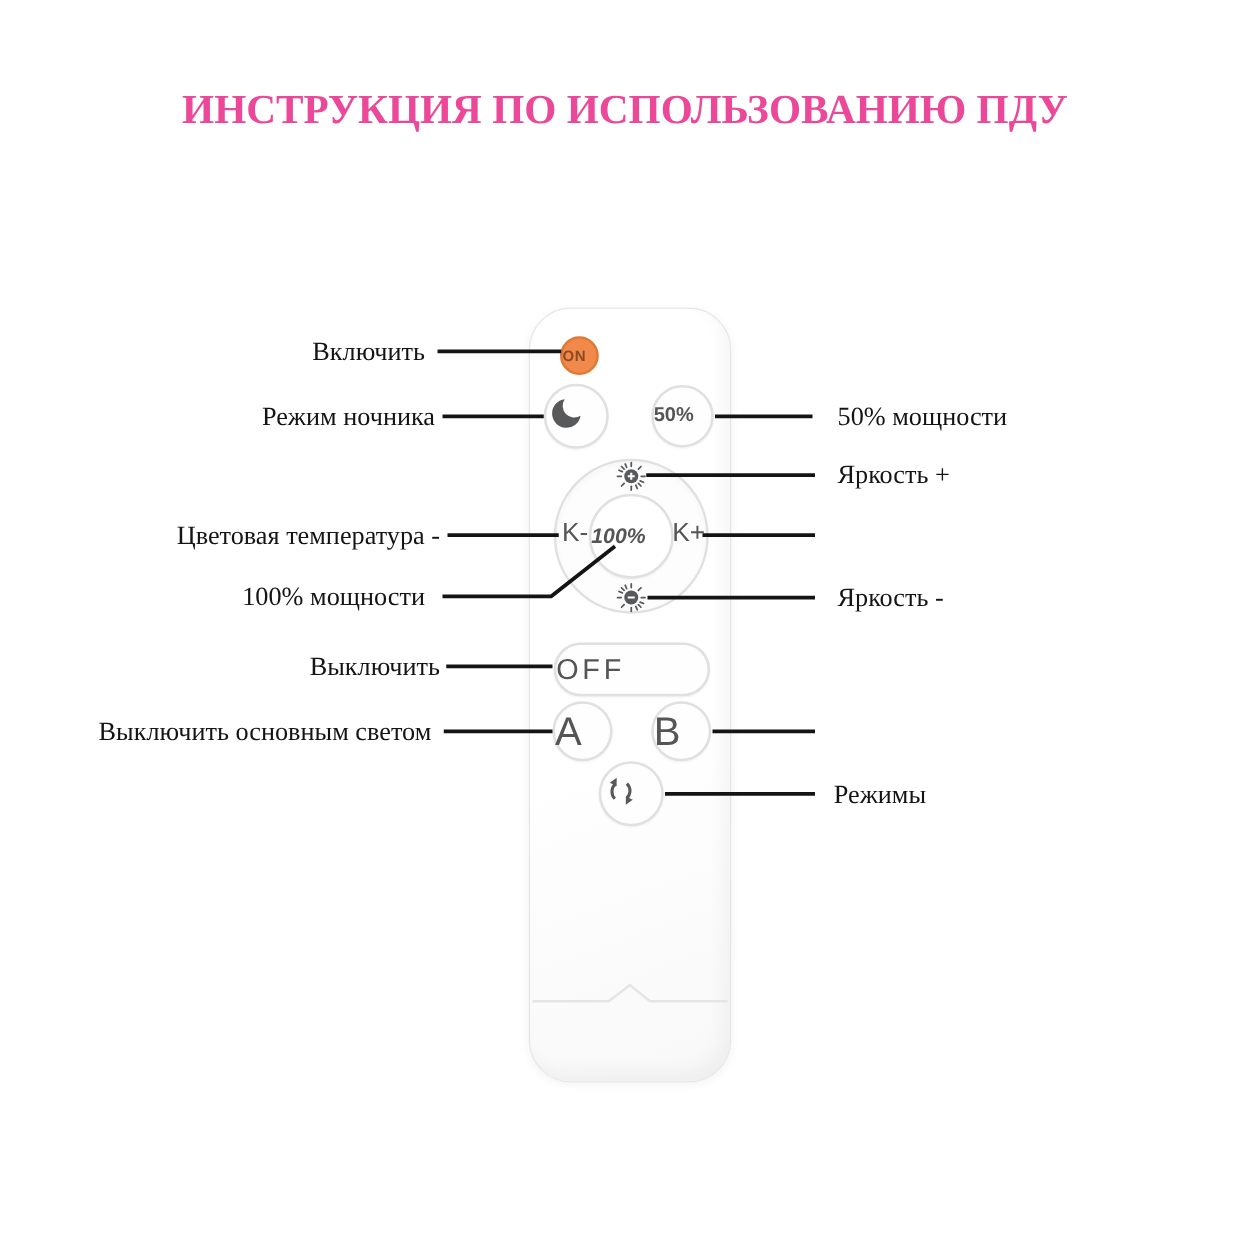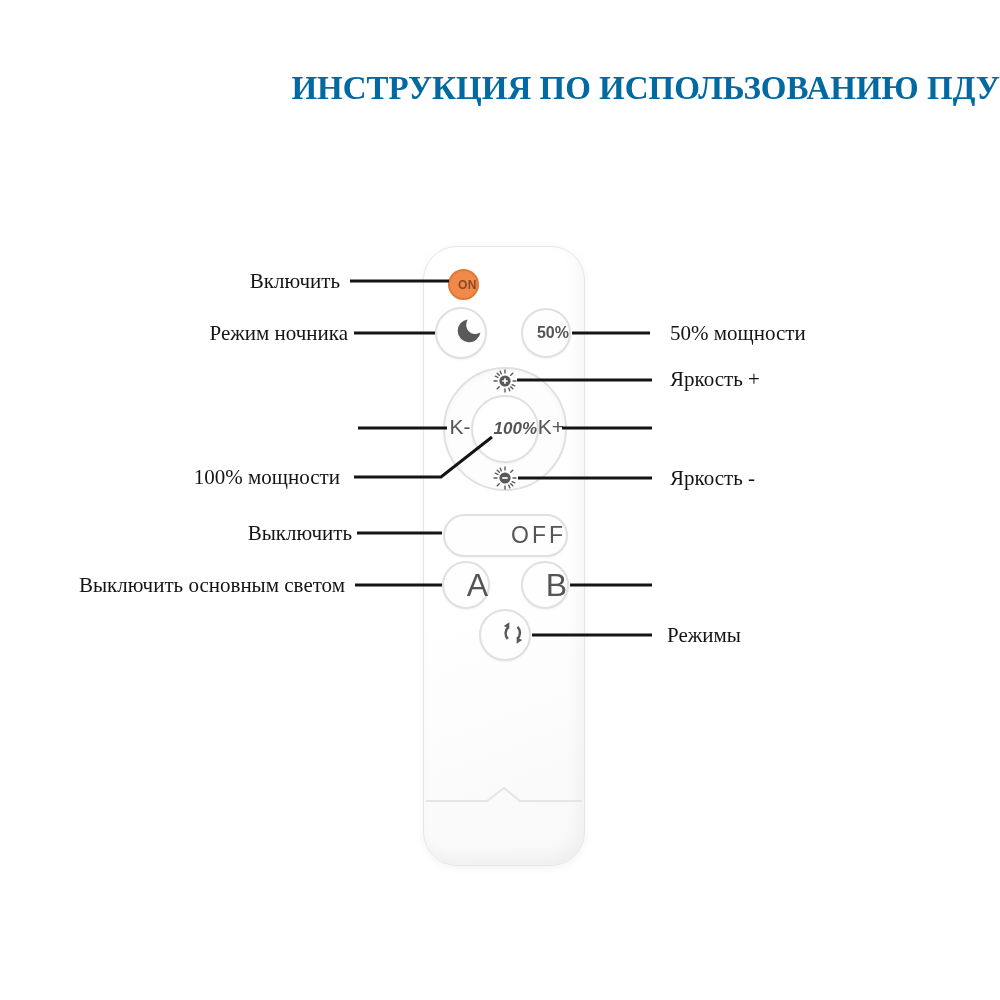--- a/index.html
+++ b/index.html
@@ -1,28 +1,28 @@
 <!DOCTYPE html>
 <html><head>
 <meta charset="utf-8">
 <style>
   html,body{margin:0;padding:0;background:#ffffff;}
   .page{position:relative;width:1000px;height:1000px;background:#ffffff;overflow:hidden;
         font-family:"Liberation Serif",serif;}
-  .title{position:absolute;top:70px;left:0;width:1000px;text-align:right;
-         font-size:33px;font-weight:bold;color:#0369a1;letter-spacing:0px;}
+  .title{position:absolute;top:70px;left:0;width:1000px;text-align:center;
+         font-size:33px;font-weight:bold;color:#ec4899;letter-spacing:0px;}
   
   .remote{position:absolute;left:423px;top:246px;width:160px;height:618px;
           border-radius:34px;background:linear-gradient(160deg,#ffffff 55%,#f8f8f8);
           border:1px solid #e6e6e6;
           box-shadow:inset -6px -8px 14px rgba(0,0,0,0.04), 0 2px 8px rgba(0,0,0,0.05);}
   
   .btn{position:absolute;box-sizing:border-box;background:#fefefe;
        border:2px solid #e0e0e0;border-radius:50%;
-       display:flex;align-items:center;justify-content:flex-end;
+       display:flex;align-items:center;justify-content:flex-start;
        font-family:"Liberation Sans",sans-serif;color:#555;
        box-shadow:0 1px 2px rgba(0,0,0,0.05);}
   .btn-on{left:448px;top:269px;width:31px;height:31px;
           background:#F1894B;border:2px solid #DF7A35;
           font-size:12px;font-weight:bold;color:#8A4A25;letter-spacing:0.5px;}
   .btn-night{left:435px;top:307px;width:52px;height:52px;}
   .btn-50{left:521px;top:308px;width:50px;height:50px;font-size:16px;font-weight:bold;}
   .pad-outer{left:443px;top:367px;width:124px;height:124px;background:#fdfdfd;
              box-shadow:inset 0 2px 6px rgba(0,0,0,0.03);}
   .pad-inner{left:471px;top:395px;width:68px;height:68px;font-size:17px;font-weight:bold;background:#fff;font-style:italic;}
@@ -144,20 +144,21 @@
         <path d="M10.2 20.6 A7.6 7.6 0 0 1 10.8 9.4" fill="none" stroke="#58595b" stroke-width="2.3"></path>
         <path d="M19.2 9.2 A7.6 7.6 0 0 1 19.0 20.4" fill="none" stroke="#58595b" stroke-width="2.3"></path>
         <path d="M10.8 4.6 L12.2 10.6 L6.6 9.4 Z" fill="#58595b" transform="rotate(14 10 8)"></path>
         <path d="M19.2 25.4 L17.8 19.4 L23.4 20.6 Z" fill="#58595b" transform="rotate(14 20 22)"></path>
       </svg>
     </span>
   </div>
 
   <div class="lbl lbl-l" style="right:660px;top:268px">Включить</div>
   <div class="lbl lbl-l" style="right:652px;top:320px">Режим ночника</div>
+  <div class="lbl lbl-l" style="right:648px;top:415px">Цветовая температура -</div>
   <div class="lbl lbl-l" style="right:660px;top:464px">100% мощности</div>
   <div class="lbl lbl-l" style="right:648px;top:520px">Выключить</div>
   <div class="lbl lbl-l" style="right:655px;top:572px">Выключить основным светом</div>
 
   <div class="lbl" style="left:670px;top:320px">50% мощности</div>
   <div class="lbl" style="left:670px;top:366px">Яркость +</div>
   <div class="lbl" style="left:670px;top:465px">Яркость -</div>
   <div class="lbl" style="left:667px;top:622px">Режимы</div>
 
   <svg class="overlay" viewBox="0 0 1000 1000">

